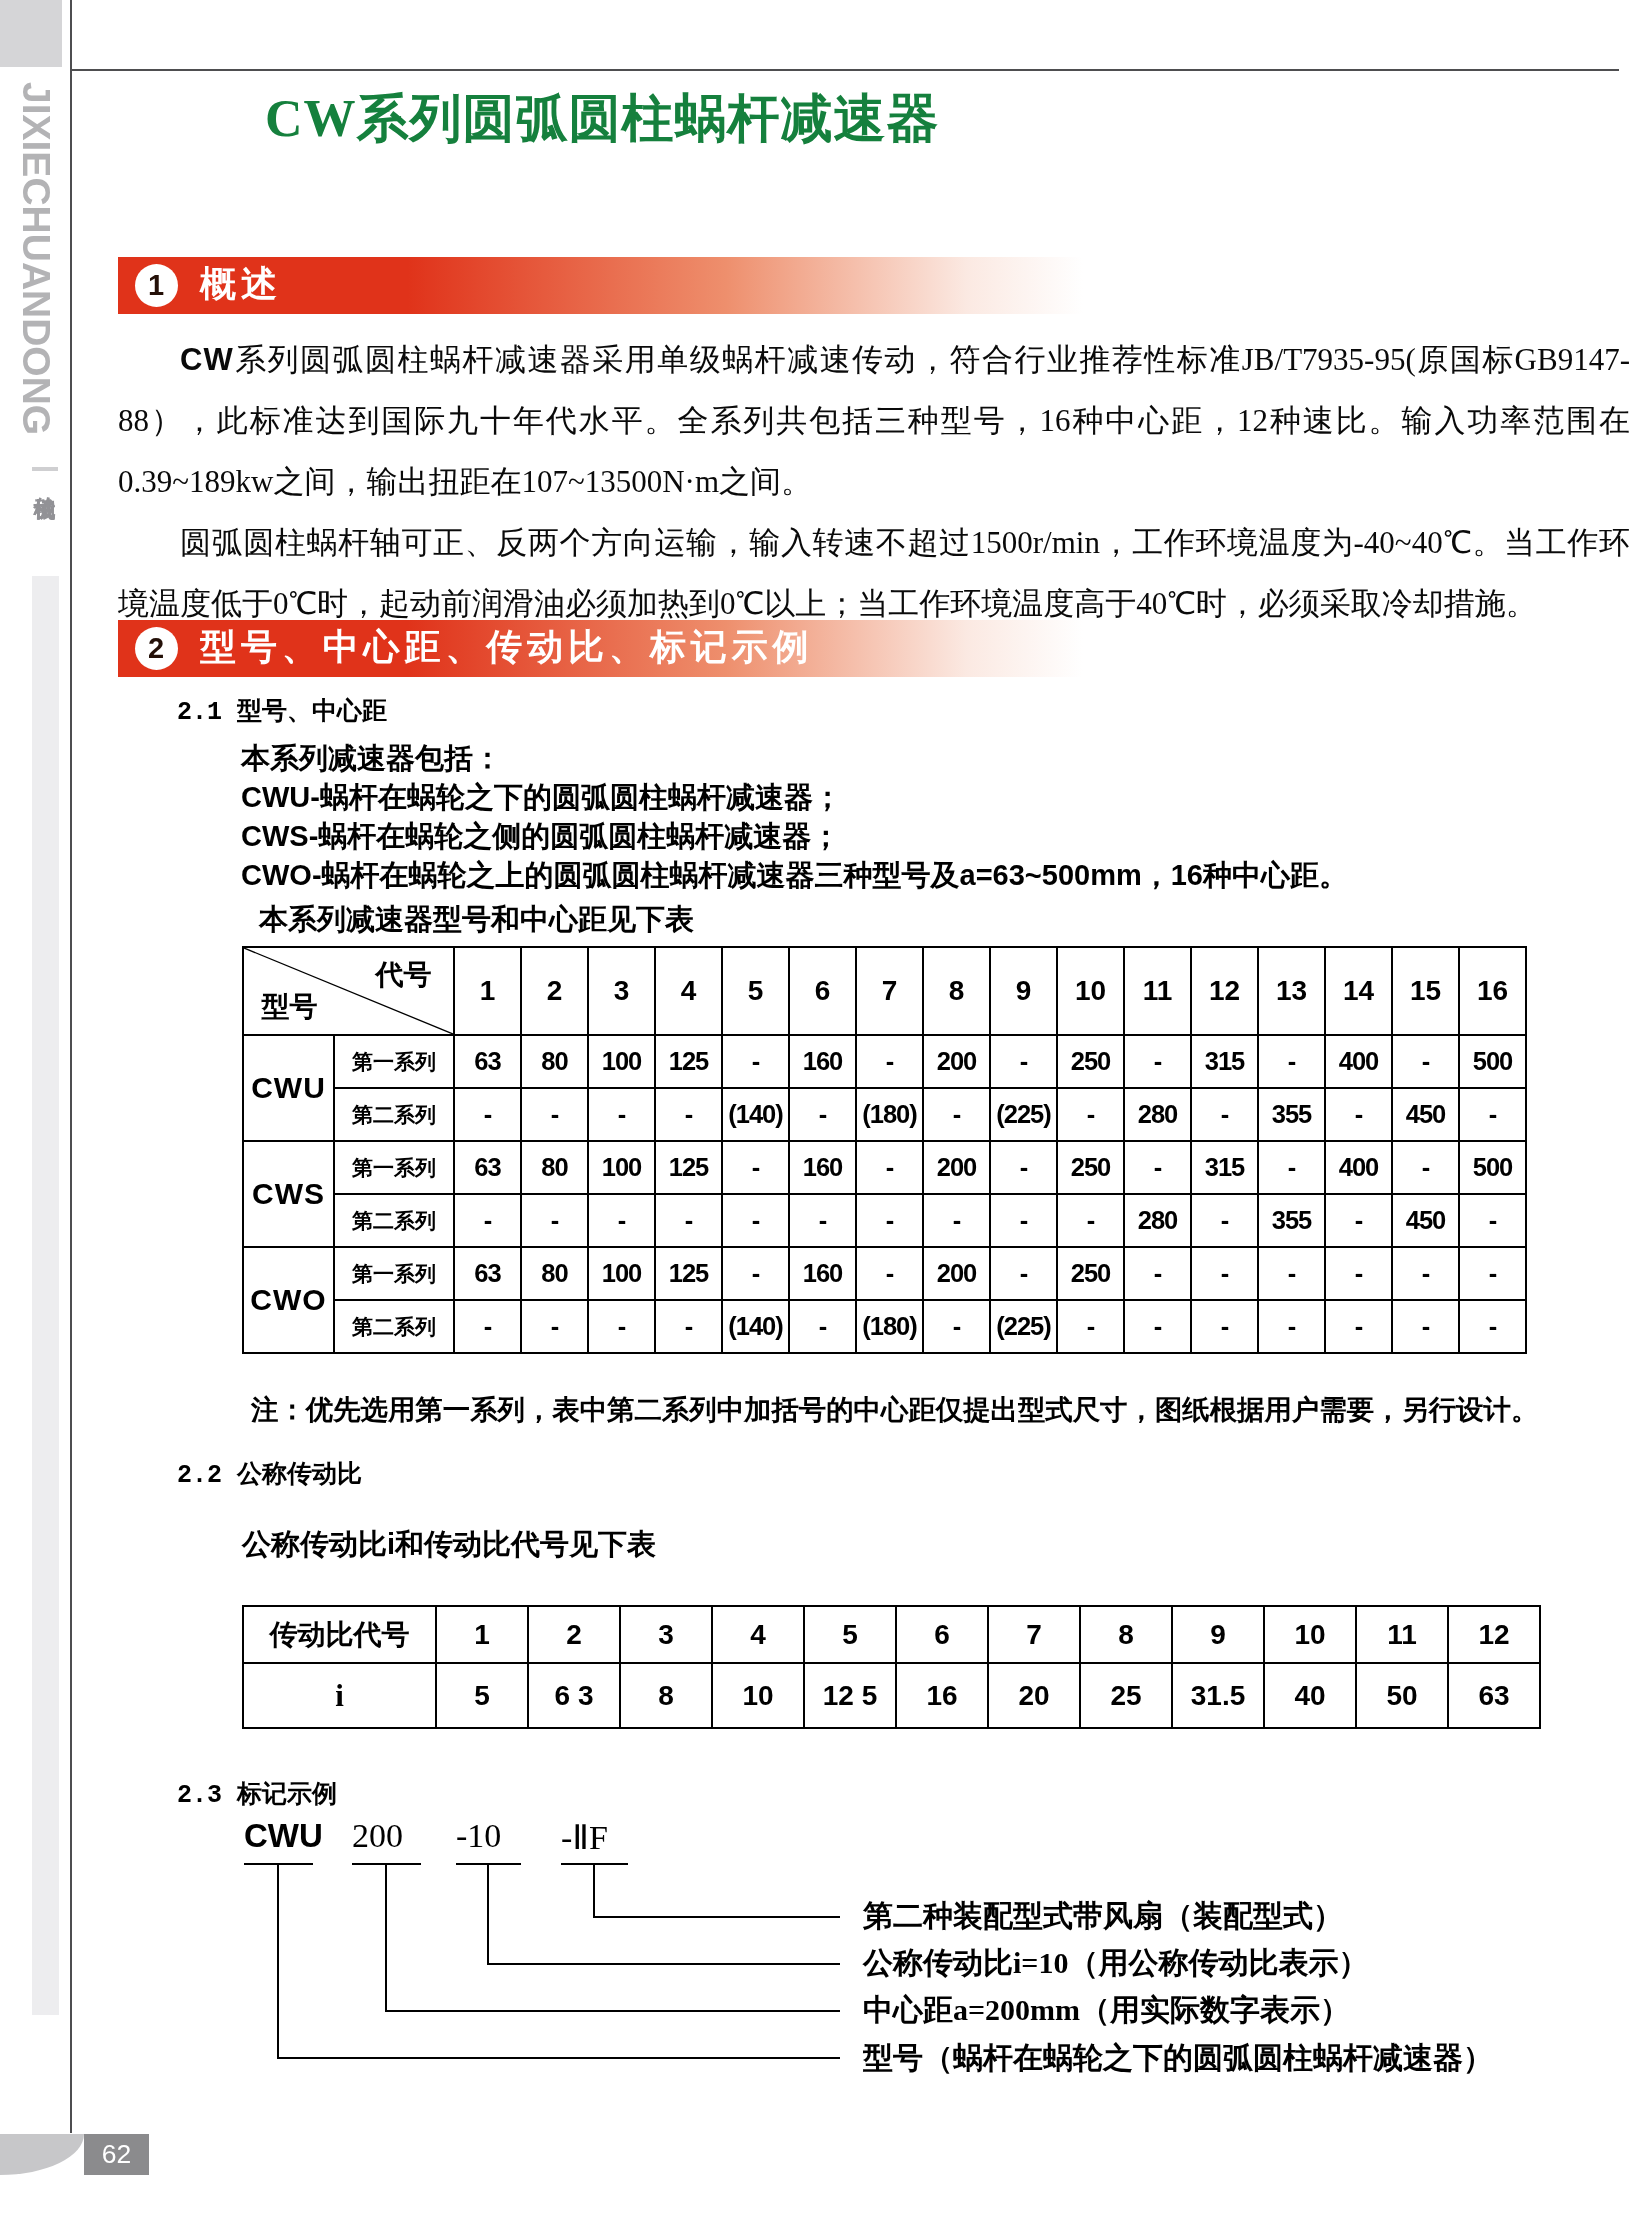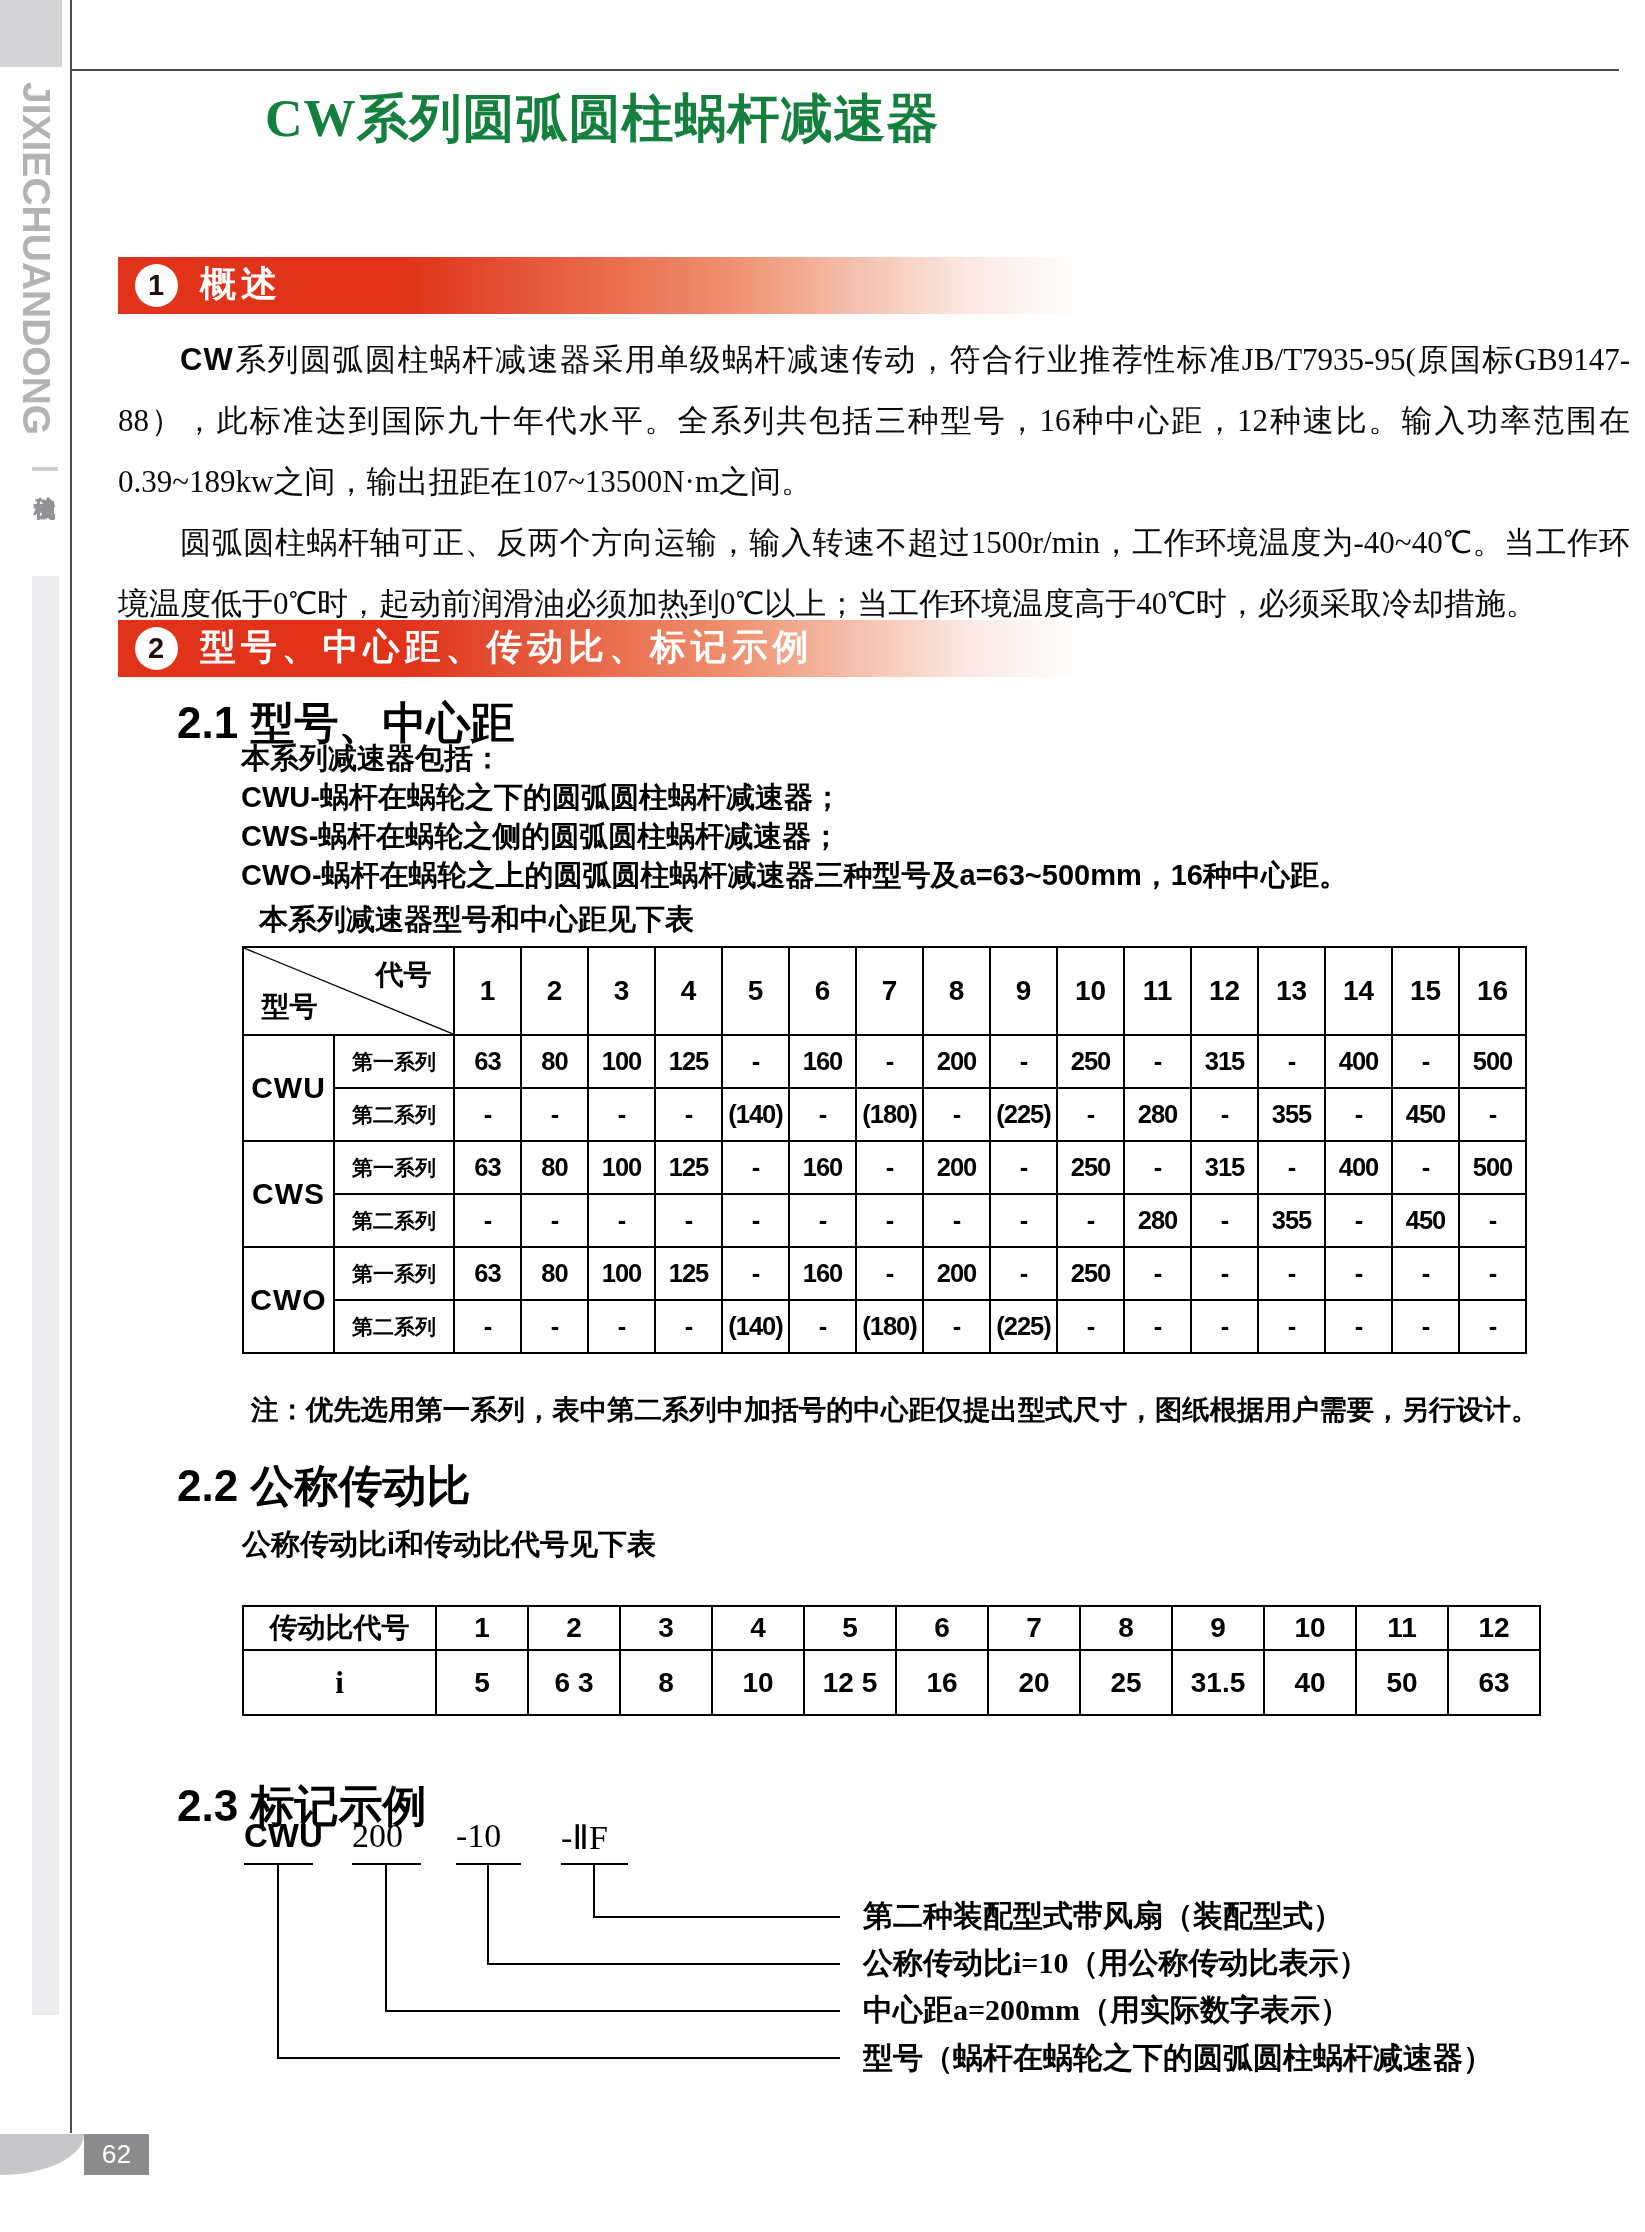--- a/index.html
+++ b/index.html
@@ -36,22 +36,22 @@
   .banner-title { position:absolute; left:82px; top:0; height:54px; line-height:55px; color:#fff;
                 font-weight:bold; font-size:36px; letter-spacing:4.9px; white-space:nowrap; }
 
   
   .overview { position:absolute; left:118px; top:329px; width:1512px; font-size:31px; line-height:61px;
               text-align:justify; color:#0a0a0a; }
   .overview p { text-indent:2em; }
   .cw-bold { font-family:"Liberation Sans", sans-serif; font-weight:bold; letter-spacing:1px; }
 
   
-  .subhead { position:absolute; left:177px; font-family:Liberation Sans, sans-serif; font-weight:bold;
-             font-size:44px; color:#000; white-space:nowrap; }
+  .subhead { position:absolute; left:177px; font-family:Liberation Mono, monospace; font-weight:bold;
+             font-size:25px; color:#000; white-space:nowrap; }
   .sh21 { top:694px; } .sh22 { top:1457px; } .sh23 { top:1777px; }
   .model-list { position:absolute; left:241px; top:739px; font-family:"Liberation Sans", sans-serif;
                 font-weight:bold; font-size:29px; line-height:39px; color:#000; }
   .table-caption { position:absolute; left:242px; font-family:"Liberation Sans", sans-serif; font-weight:bold;
                 font-size:29px; color:#000; white-space:nowrap; }
   .cap1 { top:900px;margin-left:17px; } .cap2 { top:1525px; }
   .note { position:absolute; left:251px; top:1392px; font-family:"Liberation Sans", sans-serif;
           font-weight:bold; font-size:27.4px; color:#000; white-space:nowrap; }
 
   
@@ -63,21 +63,21 @@
   #t1 thead tr { height:88px; }
   #t1 tbody tr { height:53px; }
   #t1 .code { font-size:28px; }
   #t1 .model { font-size:30px; letter-spacing:1px; }
   #t1 .series { font-size:21px; }
   #t1 .val { font-size:25.5px; white-space:nowrap; letter-spacing:-1px; }
   th.diag { position:relative; padding:0; }
   th.diag svg { position:absolute; left:0; top:0; width:100%; height:100%; }
   th.diag .dk { position:absolute; right:21.6px; top:7.8px; font-size:28px; font-weight:bold; }
   th.diag .xh { position:absolute; left:17.6px; bottom:7.8px; font-size:28px; font-weight:bold; }
-  #t2 .r1 { height:44px; } #t2 .r2 { height:65px; }
+  #t2 .r1 { height:57px; } #t2 .r2 { height:65px; }
   #t2 .lbl, #t2 .code { font-size:28px; }
   #t2 .ilbl { font-family:"Liberation Serif", serif; font-weight:bold; font-size:31px; }
   #t2 .val { font-size:28px; }
 
   
   .mark-diagram { position:absolute; left:242px; top:1817px; width:1304px; height:274px; }
   .mk-token { position:absolute; top:0; font-size:34px; color:#000; white-space:nowrap; }
   .mk-cwu { left:2px; font-family:"Liberation Sans", sans-serif; font-weight:bold; font-size:33px; }
   .mk-200 { left:110px; } .mk-10 { left:214px; } .mk-2f { left:319px; }
   .dline { position:absolute; background:#000; }

